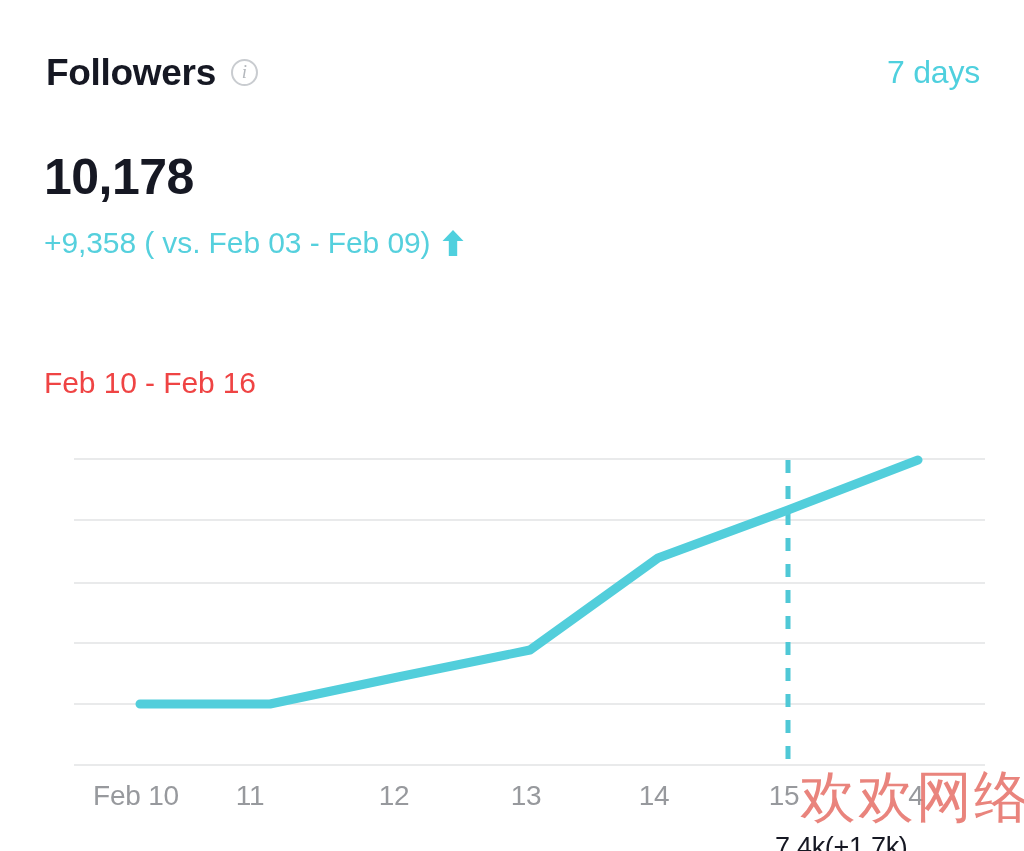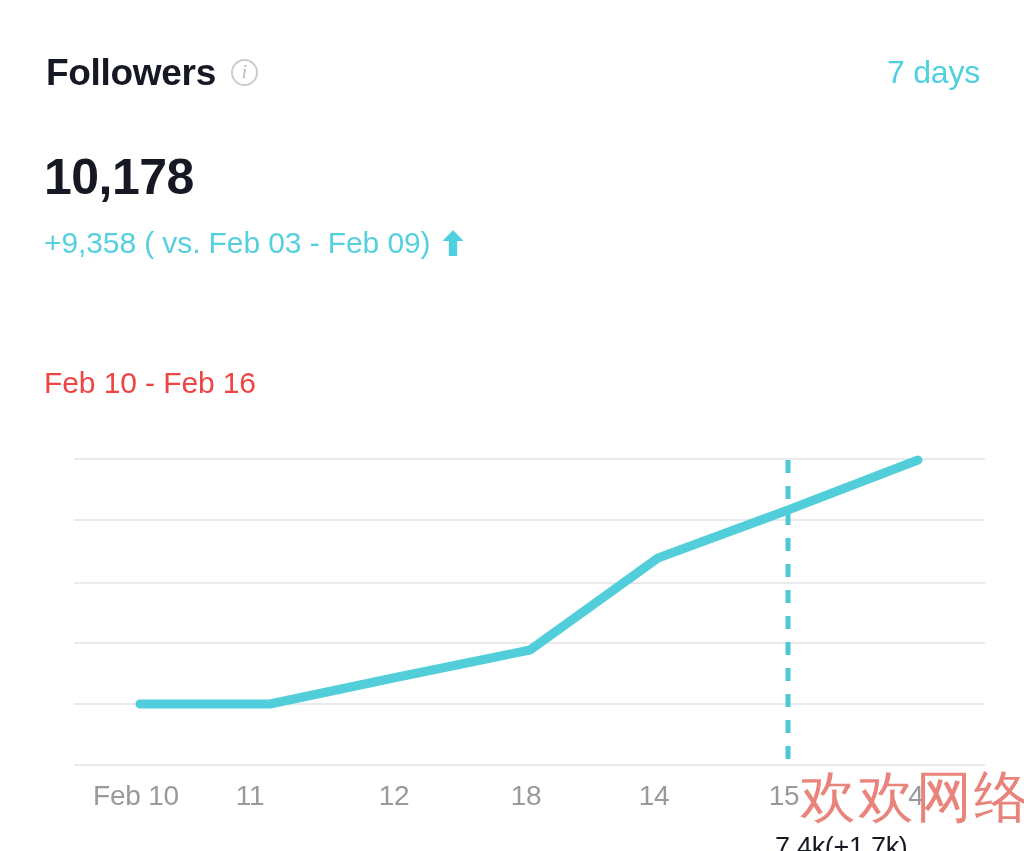--- a/index.html
+++ b/index.html
@@ -222,21 +222,21 @@
       <polyline points="110,294 240,294 368,267 500,240 628,148 758,100 888,50" fill="none" stroke="#52cedb" stroke-width="9" stroke-linejoin="round" stroke-linecap="round"></polyline>
     </svg>
 
     <div class="tooltip-label">7.4k(+1.7k)</div>
   </div>
 
   <div class="x-axis">
     <span class="x-tick" style="left:110px">Feb 10</span>
     <span class="x-tick" style="left:224px">11</span>
     <span class="x-tick" style="left:368px">12</span>
-    <span class="x-tick" style="left:500px">18</span>
+    <span class="x-tick" style="left:500px">13</span>
     <span class="x-tick" style="left:628px">14</span>
     <span class="x-tick" style="left:758px">15</span>
     <span class="x-tick" style="left:890px">4</span>
   </div>
 
   <div class="watermark">欢欢网络</div>
 
 </div>
 
 </body></html>

